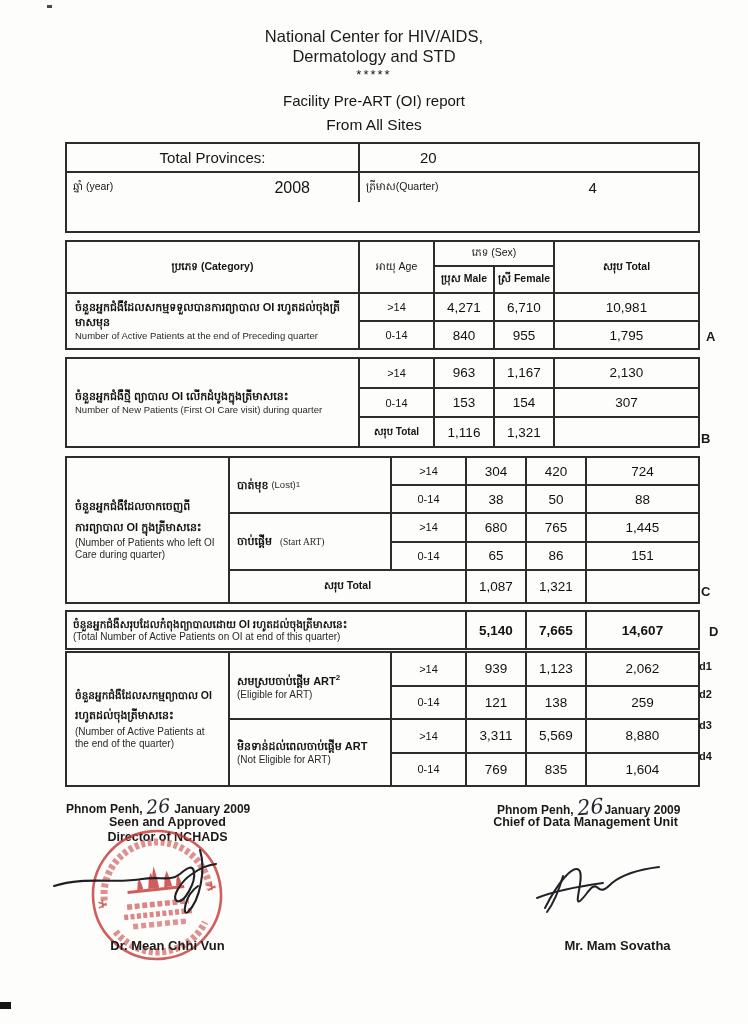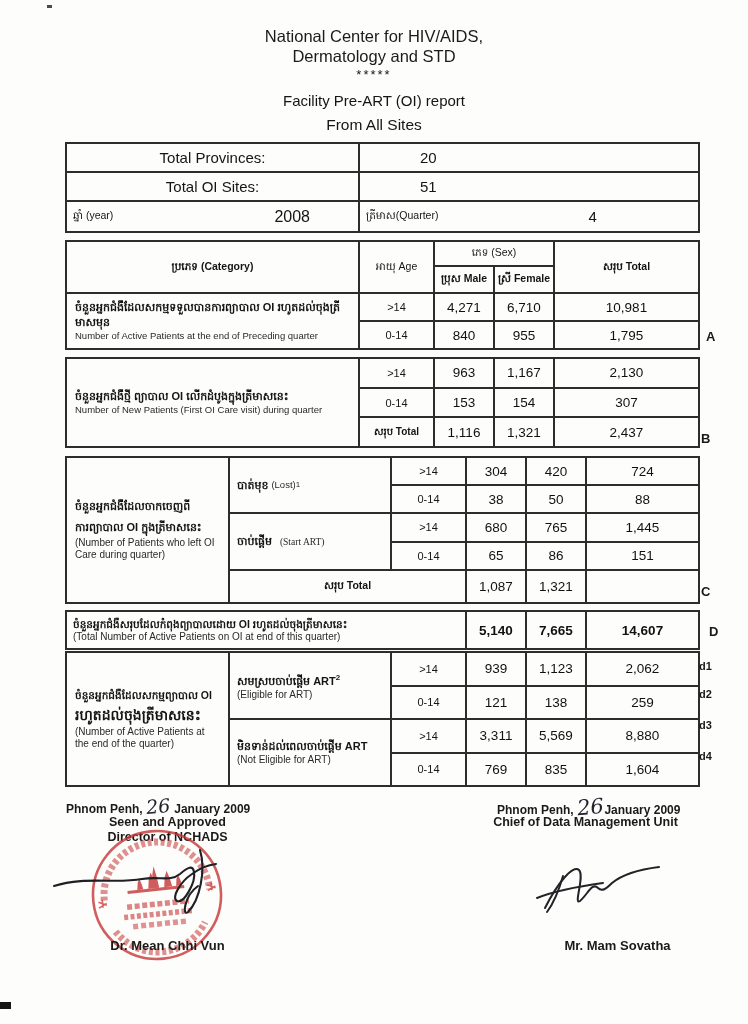--- a/index.html
+++ b/index.html
@@ -59,24 +59,20 @@
     <div class="stars">*****</div>
     <div class="t2">Facility Pre-ART (OI) report</div>
     <div class="t3">From All Sites</div>
   </div>
 
   <div class="sec" style="top:142px;height:91px;">
     <div class="row bb" style="height:29px;">
       <div class="cell br w-cat sum-label">Total Provinces:</div>
       <div class="cell w-t sum-val" style="justify-content:flex-start;padding-left:60px;">20</div>
     </div>
-    <div class="row bb" style="height:29px;">
-      <div class="cell br w-cat sum-label">Total OI Sites:</div>
-      <div class="cell w-t sum-val" style="justify-content:flex-start;padding-left:60px;">51</div>
-    </div>
     <div class="row" style="height:29px;">
       <div class="cell br w-cat" style="justify-content:flex-start;padding:0 6px;">
         <span class="yearline">ឆ្នាំ (year)</span>
         <span class="sum-val" style="margin-left:auto;margin-right:42px;font-size:16px;">2008</span>
       </div>
       <div class="cell w-t" style="justify-content:flex-start;padding:0 6px;">
         <span class="yearline">ត្រីមាស(Quarter)</span>
         <span class="sum-val" style="margin-left:150px;font-size:15px;">4</span>
       </div>
     </div>
@@ -133,21 +129,20 @@
         <div class="row bb" style="flex:1;">
           <div class="cell br w-age agec">0-14</div>
           <div class="cell br w-m num">153</div>
           <div class="cell br w-f num">154</div>
           <div class="cell w-t num">307</div>
         </div>
         <div class="row" style="flex:1;">
           <div class="cell br w-age hdrk" style="font-size:10px;">សរុប Total</div>
           <div class="cell br w-m num">1,116</div>
           <div class="cell br w-f num">1,321</div>
-          <div class="cell w-t num">2,437</div>
         </div>
       </div>
     </div>
   </div>
 
   <div class="sec" style="top:456px;height:148px;">
     <div class="row" style="height:100%;">
       <div class="cell br w-catn catcell">
         <span class="kh">ចំនួនអ្នកជំងឺដែលចាកចេញពី</span>
         <span class="kh" style="margin-top:6px;">ការព្យាបាល OI ក្នុងត្រីមាសនេះ</span>
@@ -214,21 +209,21 @@
       <div class="cell br w-m num" style="font-weight:bold;">5,140</div>
       <div class="cell br w-f num" style="font-weight:bold;">7,665</div>
       <div class="cell w-t num" style="font-weight:bold;">14,607</div>
     </div>
   </div>
 
   <div class="sec" style="top:651px;height:136px;">
     <div class="row" style="height:100%;">
       <div class="cell br w-catn catcell">
         <span class="kh" style="font-size:10.5px;">ចំនួនអ្នកជំងឺដែលសកម្មព្យាបាល OI</span>
-        <span class="kh" style="font-size:14px;margin-top:5px;">រហូតដល់ចុងត្រីមាសនេះ</span>
+        <span class="kh" style="font-size:11px;margin-top:5px;">រហូតដល់ចុងត្រីមាសនេះ</span>
         <span class="en" style="font-size:10px;margin-top:3px;">(Number of Active Patients at</span>
         <span class="en" style="font-size:10px;">the end of the quarter)</span>
       </div>
       <div class="col w-t">
         <div class="row bb" style="flex:1;">
           <div class="cell br w-sub catcell" style="padding-left:7px;">
             <span class="kh"><span>សមស្របចាប់ផ្ដើម ART</span><sup style="font-size:8px;">2</sup></span>
             <span class="en" style="font-size:10px;">(Eligible for ART)</span>
           </div>
           <div class="col w-t">

